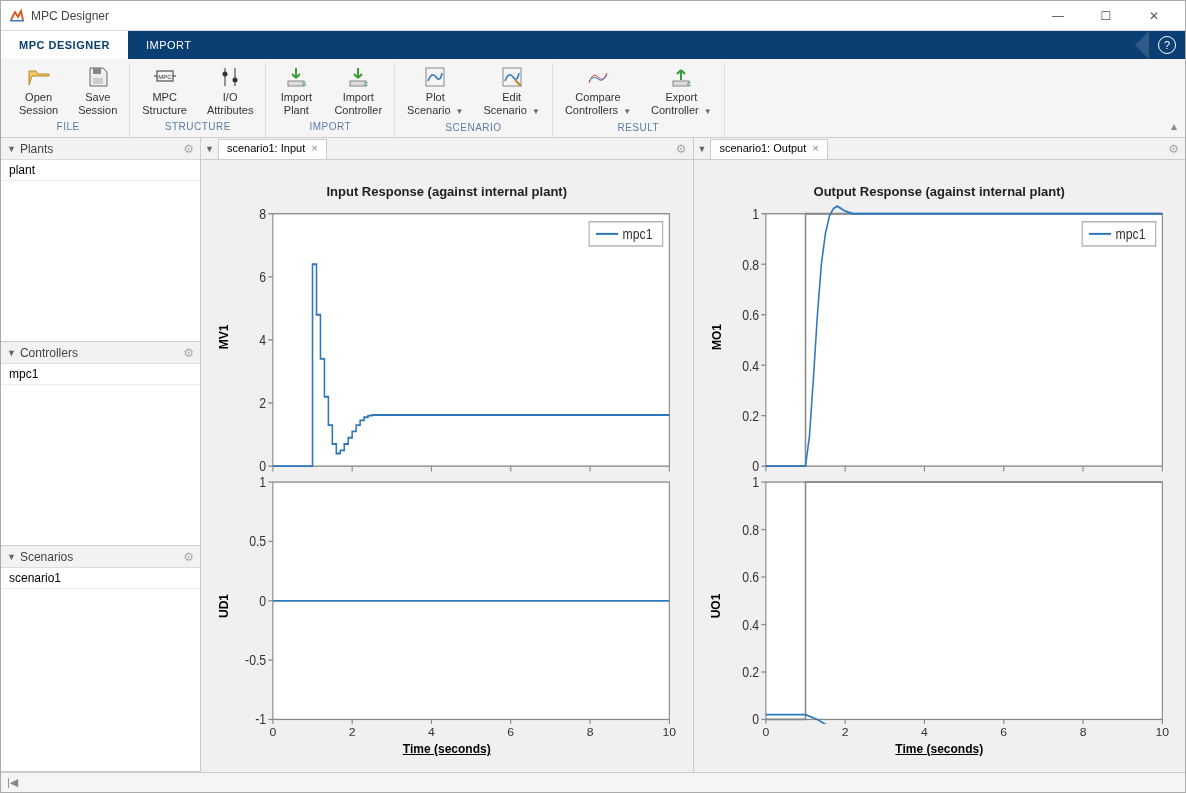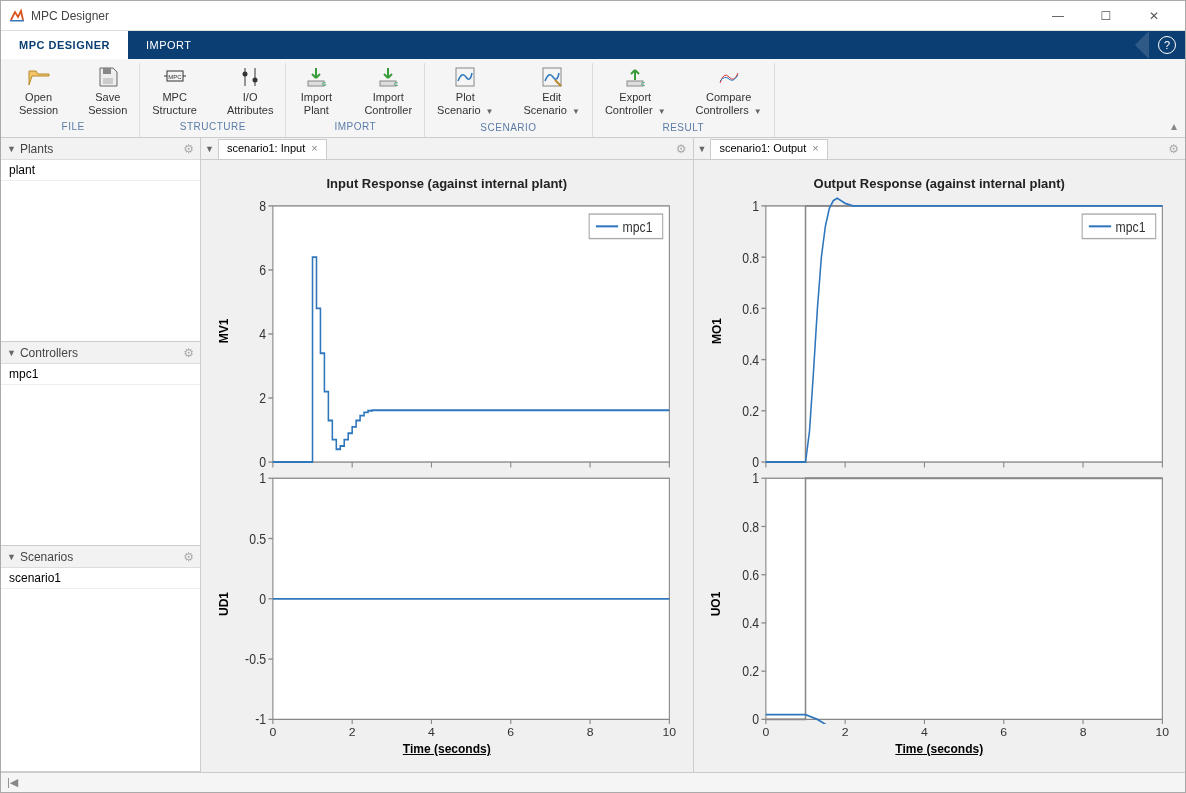--- a/index.html
+++ b/index.html
@@ -11,21 +11,21 @@
   .winbtn { width:46px; height:30px; display:flex; align-items:center; justify-content:center; color:#555; }
   .tabrow { height:28px; background:#0b3e73; display:flex; align-items:stretch; }
   .tab { padding:0 18px; display:flex; align-items:center; color:#fff; font-size:11px; letter-spacing:0.5px; cursor:pointer; }
   .tab.active { background:#fff; color:#0b3e73; font-weight:600; }
   .tabrow .help { margin-left:auto; width:36px; display:flex; align-items:center; justify-content:center; color:#fff; position:relative;}
   .tabrow .help .circ{width:18px;height:18px;border:1.5px solid #fff;border-radius:50%;display:flex;align-items:center;justify-content:center;font-size:11px;}
   .tabrow .help::before{content:"";position:absolute;left:-14px;top:0;width:0;height:0;border-top:14px solid transparent;border-bottom:14px solid transparent;border-right:14px solid rgba(255,255,255,0.15);}
   .ribbon { background:#f5f5f5; border-bottom:1px solid #ccc; display:flex; padding:4px 6px 0 6px; position:relative; }
   .group { display:flex; flex-direction:column; align-items:center; padding:0 6px; border-right:1px solid #ddd; }
   .group:last-of-type { border-right:none; }
-  .group-items { display:flex; gap:18px; }
+  .group-items { display:flex; gap:8px; }
   .rbtn { display:flex; flex-direction:column; align-items:center; padding:2px 6px; cursor:pointer; min-width:48px; }
   .rbtn .ic { width:24px; height:24px; margin-bottom:2px; display:flex; align-items:center; justify-content:center;}
   .rbtn .lbl { text-align:center; line-height:13px; color:#333; font-size:11px; }
   .rbtn .dd { font-size:8px; color:#666; margin-left:2px;}
   .group-title { font-size:10px; color:#5a7ca8; text-align:center; padding:2px 0 4px; letter-spacing:0.5px;}
   .ribbon-toggle{position:absolute; right:8px; bottom:4px; color:#888; font-size:12px; cursor:pointer;}
   .main { flex:1; display:flex; overflow:hidden; }
   .sidebar { width:200px; background:#fff; border-right:1px solid #ccc; display:flex; flex-direction:column; }
   .panel { border-bottom:1px solid #ccc; display:flex; flex-direction:column; }
   .panel.flex { flex:1; }
@@ -36,21 +36,21 @@
   .panel-list .item { padding:3px 8px; border-bottom:1px solid #eee; cursor:pointer;}
   .workspace { flex:1; display:flex; }
   .wpane { flex:1; display:flex; flex-direction:column; background:#f0f0f0; border-right:1px solid #ccc;}
   .wpane:last-child{border-right:none;}
   .wtabbar { height:22px; background:#f2f2f2; display:flex; align-items:center; border-bottom:1px solid #ccc; padding-left:4px;}
   .wtabbar .tri{margin-right:4px;font-size:9px;color:#666;}
   .wtab { background:#fff; border:1px solid #ccc; border-bottom:none; padding:2px 8px; font-size:11px; display:flex; gap:6px;height:20px;}
   .wtab .x{color:#888;font-size:11px;cursor:pointer;}
   .wtabbar .gear{margin-left:auto; margin-right:6px;color:#aaa;}
   .plotarea { flex:1; background:#f0f0f0; padding:16px 12px 12px 12px; display:flex; flex-direction:column;}
-  .plot-title{text-align:center; font-weight:bold; font-size:13px; color:#222; margin-bottom:4px;}
+  .plot-title{text-align:center; font-weight:bold; font-size:13px; color:#222; margin-bottom:4px;margin-top:8px;}
   .axes-row{flex:1; display:flex; flex-direction:column; gap:0px;}
   .axes { flex:1; display:flex; }
   .ylabel { width:22px; display:flex; align-items:center; justify-content:center;}
   .ylabel span{ transform:rotate(-90deg); font-weight:bold; font-size:12px; white-space:nowrap;}
   .axesbody { flex:1; display:flex; flex-direction:column;}
   .plotbox { flex:1; position:relative;}
   .plotbox svg{position:absolute;inset:0;width:100%;height:100%;}
   .xticks{height:16px;position:relative;}
   .xlabel{text-align:center;font-weight:bold;font-size:12px;padding:2px 0 4px;text-decoration:underline;}
   .statusbar{height:20px;background:#f5f5f5;border-top:1px solid #ccc;display:flex;align-items:center;padding:0 6px;color:#888;}
@@ -177,35 +177,35 @@
         <div class="lbl"><span>Edit<br>Scenario</span> <span class="dd">▼</span></div>
       </div>
     </div>
     <div class="group-title">SCENARIO</div>
   </div>
   <div class="group">
     <div class="group-items">
       <div class="rbtn">
         <div class="ic">
             <svg viewBox="0 0 24 24">
+              <path d="M3 18 Q7 6 12 12 T21 8" stroke="#d33" fill="none"></path>
+              <path d="M3 16 Q8 10 12 14 T21 10" stroke="#2f77bd" fill="none"></path>
+            </svg>
+          </div>
+        <div class="lbl"><span>Compare<br>Controllers</span> <span class="dd">▼</span></div>
+      </div>
+      <div class="rbtn">
+        <div class="ic">
+            <svg viewBox="0 0 24 24">
               <path d="M12 15V5m0 0l-4 4m4-4l4 4" stroke="#3a9b3a" stroke-width="2" fill="none"></path>
               <rect x="4" y="16" width="16" height="5" fill="#ddd" stroke="#888"></rect>
               <text x="18" y="21" font-size="6" fill="#2a6">C</text>
             </svg>
           </div>
         <div class="lbl"><span>Export<br>Controller</span> <span class="dd">▼</span></div>
-      </div>
-      <div class="rbtn">
-        <div class="ic">
-            <svg viewBox="0 0 24 24">
-              <path d="M3 18 Q7 6 12 12 T21 8" stroke="#d33" fill="none"></path>
-              <path d="M3 16 Q8 10 12 14 T21 10" stroke="#2f77bd" fill="none"></path>
-            </svg>
-          </div>
-        <div class="lbl"><span>Compare<br>Controllers</span> <span class="dd">▼</span></div>
       </div>
     </div>
     <div class="group-title">RESULT</div>
   </div>
   <div class="ribbon-toggle">▴</div>
 </div>
 
 <div class="main">
   <div class="sidebar">
     <div class="panel" style="height:204px">

